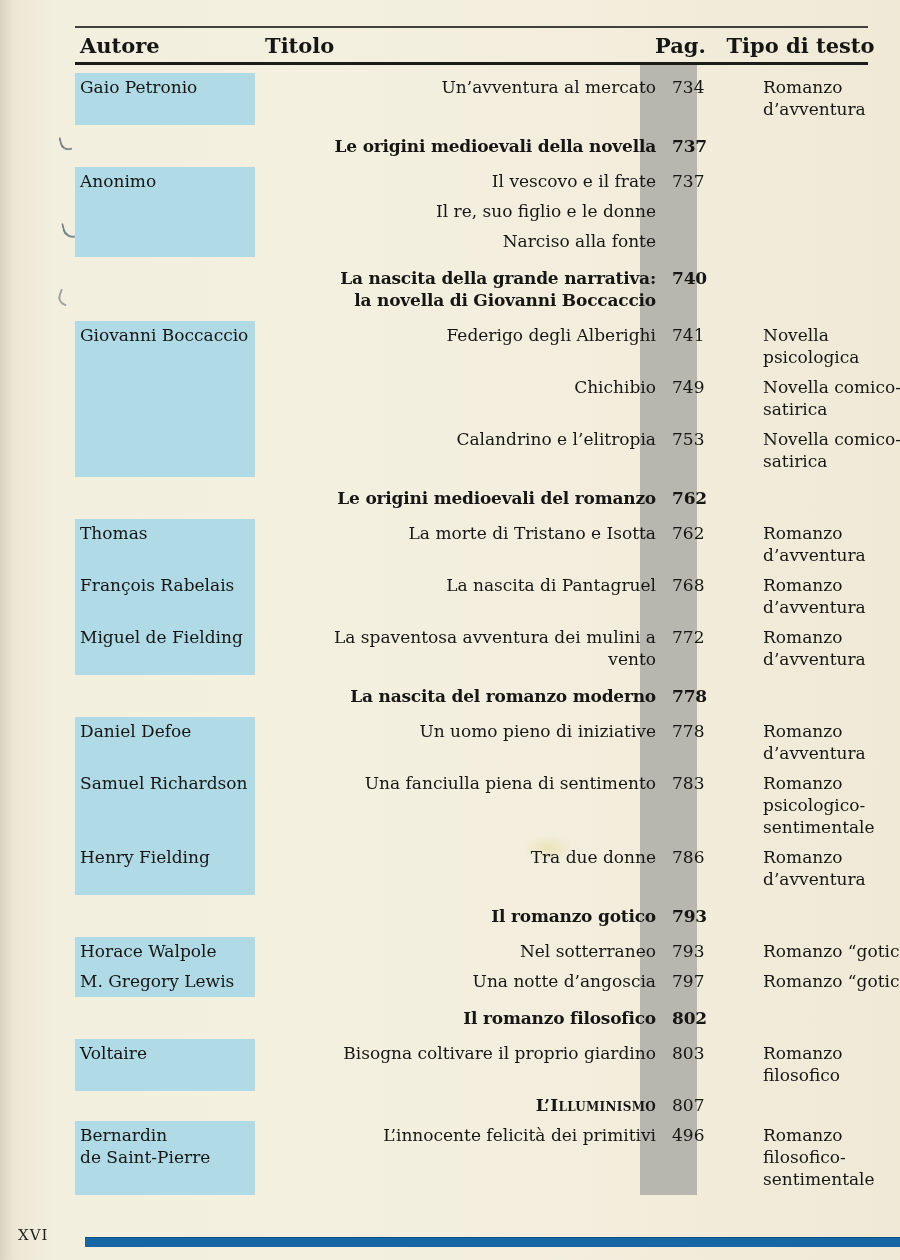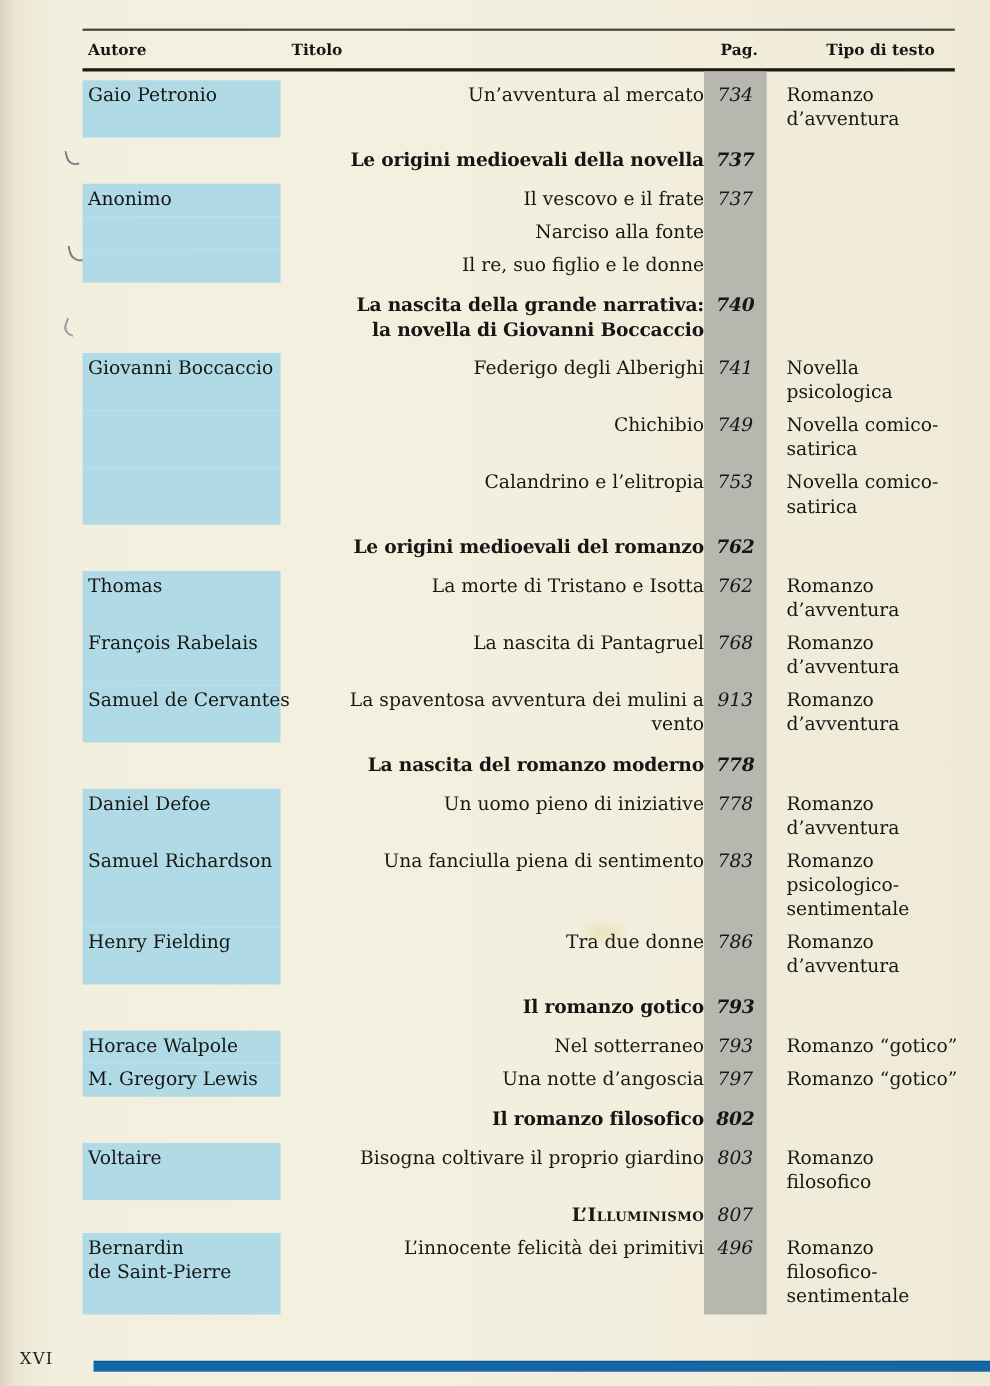--- a/index.html
+++ b/index.html
@@ -17,41 +17,41 @@
     position:absolute;left:75px;top:26px;width:815px;
   }
   .rule-thin{height:2px;background:#42423c;width:793px;}
   .rule-thick{height:3px;background:#1c1c18;width:793px;}
   .grid{
     display:grid;
     grid-template-columns:180px 385px 57px 193px;
   }
   .toc-header{padding:7px 0 5px 0;}
   .toc-header .hcell{
-    font-weight:bold;font-size:14px;line-height:22px;
+    font-weight:bold;font-size:21px;line-height:22px;
   }
   .toc-header .h-autore{padding-left:5px;}
   .toc-header .h-titolo{padding-left:10px;}
   .toc-header .h-pag{padding-left:15px;}
   .toc-header .h-tipo{padding-left:14px;text-align:center;}
   .toc-body{position:relative;padding-top:8px;}
   .gray-strip{
     position:absolute;left:565px;top:0;bottom:0;width:57px;
     background:#b7b6af;
     z-index:0;
   }
-  .row{position:relative;z-index:1;}
+  .row{position:relative;z-index:1;gap:16px;}
   .cell{
     font-size:17px;line-height:22px;
     padding-top:3px;padding-bottom:5px;
     white-space:pre-line;
   }
   .author-cell{padding-left:5px;white-space:pre;}
   .title-cell{padding-left:10px;text-align:right;}
-  .page-cell{text-align:center;padding-left:0;padding-right:0;font-style:italic;}
+  .page-cell{text-align:left;padding-left:0;padding-right:0;}
   .tipo-cell{padding-left:18px;}
   .row.hl .author-cell{background:#afdae6;}
   .row.section .cell{
     font-weight:bold;
     padding-top:10px;padding-bottom:10px;
     letter-spacing:-0.2px;
     white-space:pre;
   }
   .row.section-tight .title-cell{letter-spacing:-0.6px;word-spacing:-1.5px;}
   .row.smallcaps .title-cell{font-variant:small-caps;letter-spacing:0.3px;font-weight:bold;}
@@ -117,28 +117,28 @@
       </div>
 
       <div class="grid row entry hl">
         <div class="cell author-cell">Anonimo</div>
         <div class="cell title-cell">Il vescovo e il frate</div>
         <div class="cell page-cell">737</div>
       </div>
 
       <div class="grid row entry hl">
         <div class="cell author-cell"></div>
+        <div class="cell title-cell">Il re, suo figlio e le donne</div>
+        <div class="cell page-cell"></div>
+        <div class="cell tipo-cell"></div>
+      </div>
+
+      <div class="grid row entry hl">
+        <div class="cell author-cell"></div>
         <div class="cell title-cell">Narciso alla fonte</div>
-        <div class="cell page-cell"></div>
-        <div class="cell tipo-cell"></div>
-      </div>
-
-      <div class="grid row entry hl">
-        <div class="cell author-cell"></div>
-        <div class="cell title-cell">Il re, suo figlio e le donne</div>
         <div class="cell page-cell"></div>
         <div class="cell tipo-cell"></div>
       </div>
 
       <div class="grid row section">
         <div class="cell author-cell"></div>
         <div class="cell title-cell">La nascita della grande narrativa:
 la novella di Giovanni Boccaccio</div>
         <div class="cell page-cell">740</div>
         <div class="cell tipo-cell"></div>
@@ -186,23 +186,23 @@
 
       <div class="grid row entry hl">
         <div class="cell author-cell">François Rabelais</div>
         <div class="cell title-cell">La nascita di Pantagruel</div>
         <div class="cell page-cell">768</div>
         <div class="cell tipo-cell">Romanzo
 d’avventura</div>
       </div>
 
       <div class="grid row entry hl">
-        <div class="cell author-cell">Samuel de Cervantes</div>
+        <div class="cell author-cell">Miguel de Fielding</div>
         <div class="cell title-cell">La spaventosa avventura dei mulini a vento</div>
-        <div class="cell page-cell">913</div>
+        <div class="cell page-cell">772</div>
         <div class="cell tipo-cell">Romanzo
 d’avventura</div>
       </div>
 
       <div class="grid row section">
         <div class="cell author-cell"></div>
         <div class="cell title-cell">La nascita del romanzo moderno</div>
         <div class="cell page-cell">778</div>
         <div class="cell tipo-cell"></div>
       </div>

